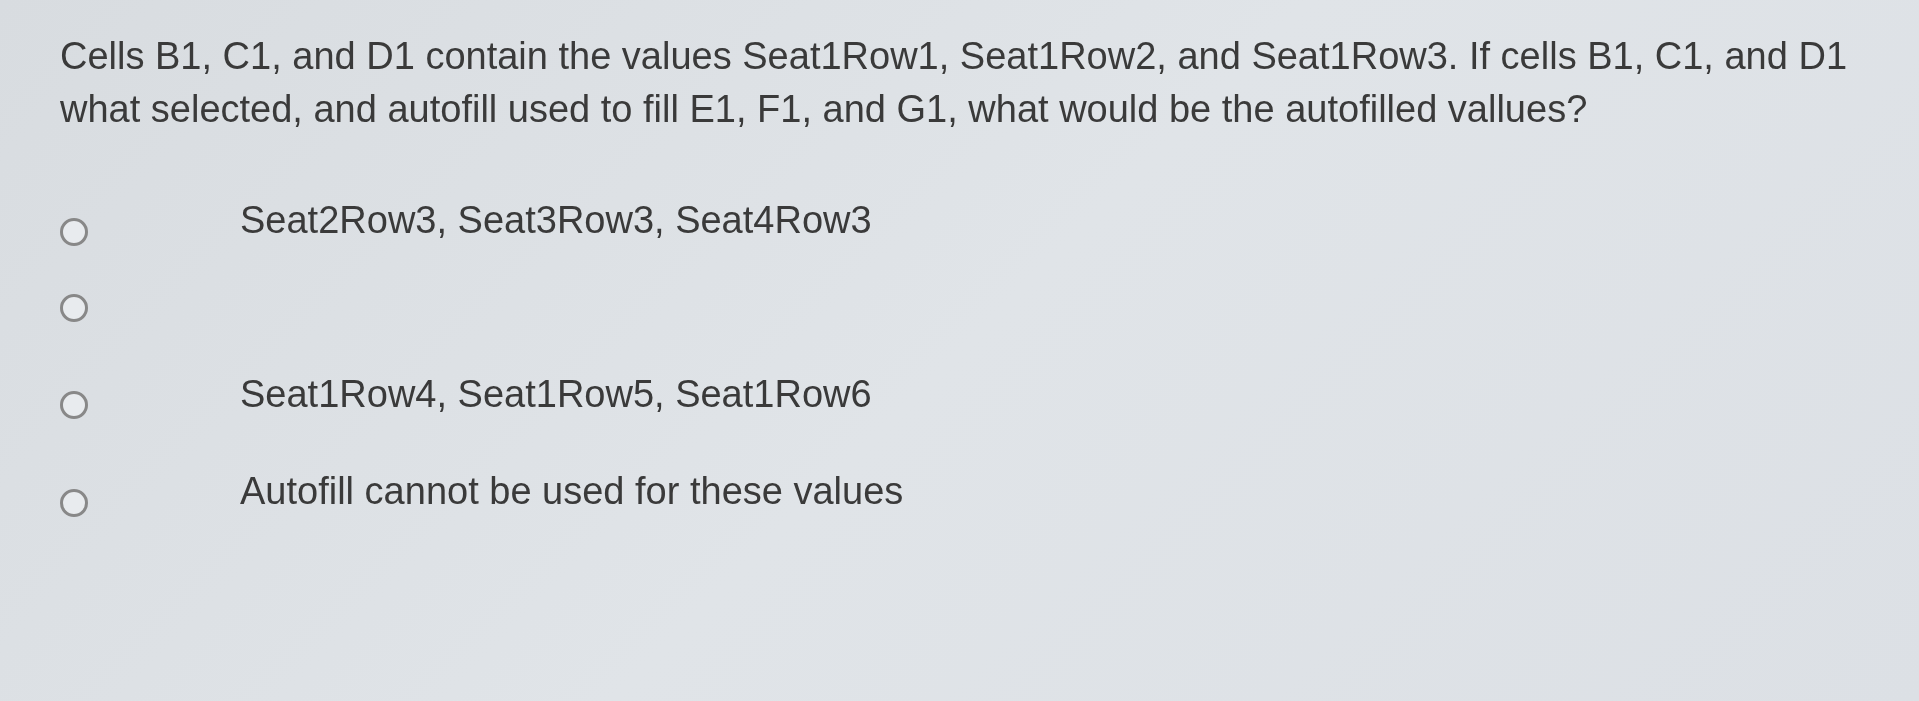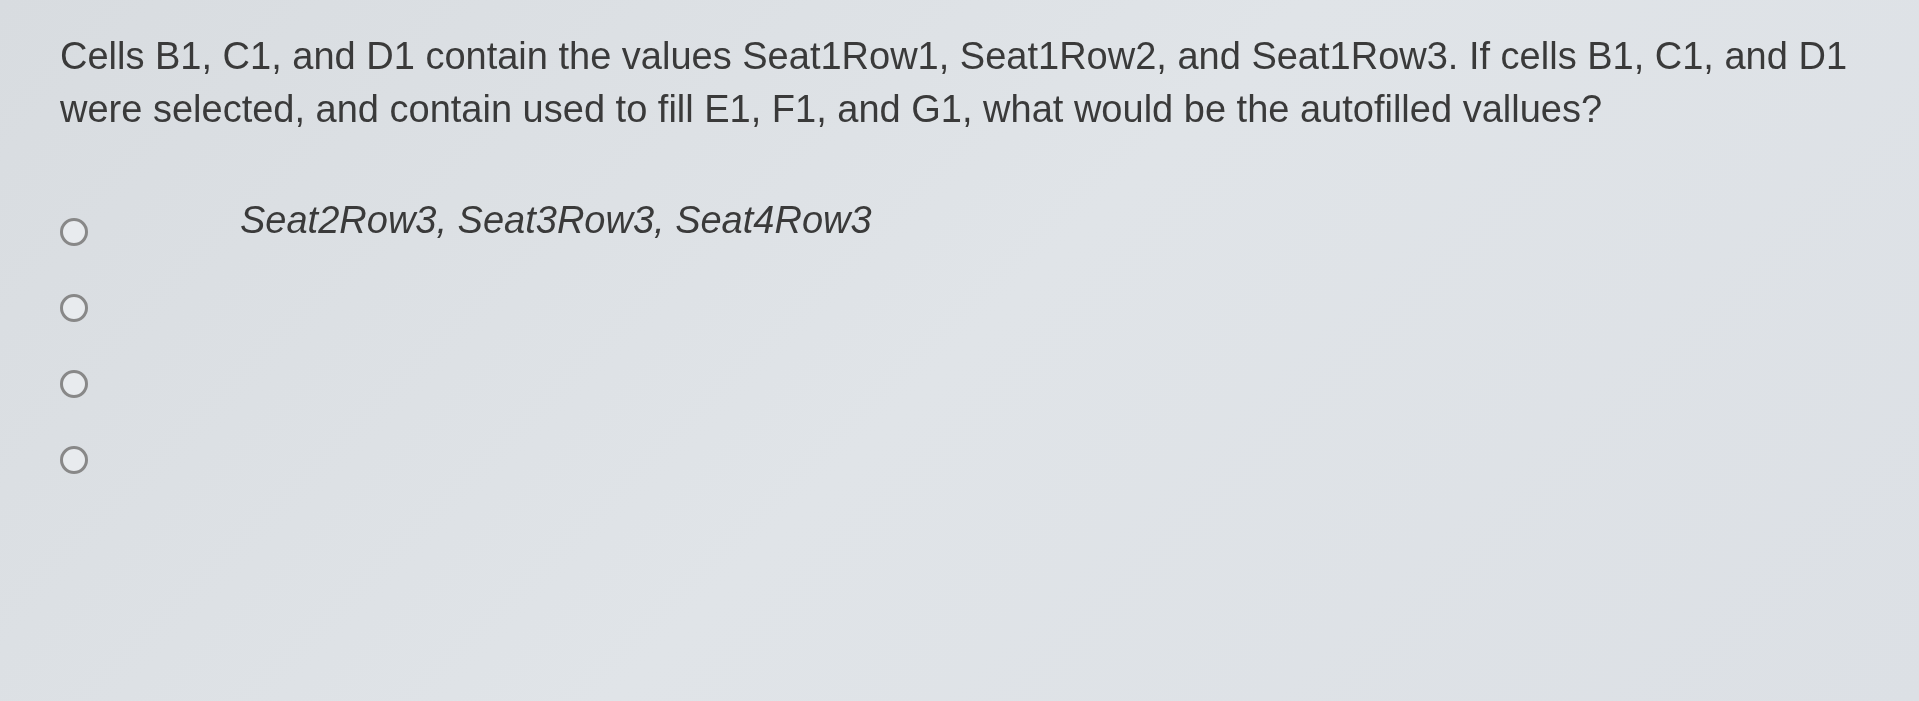--- a/index.html
+++ b/index.html
@@ -23,50 +23,51 @@
       margin-bottom: 60px;
       max-width: 1820px;
     }
     .options {
       padding-left: 180px;
     }
     .option-row {
       display: flex;
       align-items: flex-end;
       margin-bottom: 48px;
-      font-style: italic;
     }
     .radio-circle {
       width: 28px;
       height: 28px;
       border: 3px solid #888;
       border-radius: 50%;
       background: #e8ebee;
       margin-left: -180px;
       margin-right: 152px;
       flex-shrink: 0;
     }
     .option-text {
       font-size: 38px;
       color: #3a3a3a;
       line-height: 1.3;
     }
   </style>
 </head>
 <body>
 
-<div class="question-text">Cells B1, C1, and D1 contain the values Seat1Row1, Seat1Row2, and Seat1Row3. If cells B1, C1, and D1 were selected, and contain used to fill E1, F1, and G1, what would be the autofilled vallues?</div>
+<div class="question-text">Cells B1, C1, and D1 contain the values Seat1Row1, Seat1Row2, and Seat1Row3. If cells B1, C1, and D1 what selected, and autofill used to fill E1, F1, and G1, what would be the autofilled vallues?</div>
 
 <div class="options">
   <div class="option-row">
     <div class="radio-circle"></div>
     <div class="option-text">Seat2Row3, Seat3Row3, Seat4Row3</div>
   </div>
   <div class="option-row">
     <div class="radio-circle"></div>
   </div>
   <div class="option-row">
     <div class="radio-circle"></div>
+    <div class="option-text">Seat1Row4, Seat1Row5, Seat1Row6</div>
   </div>
   <div class="option-row">
     <div class="radio-circle"></div>
+    <div class="option-text">Autofill cannot be used for these values</div>
   </div>
 </div>
 
 </body></html>

